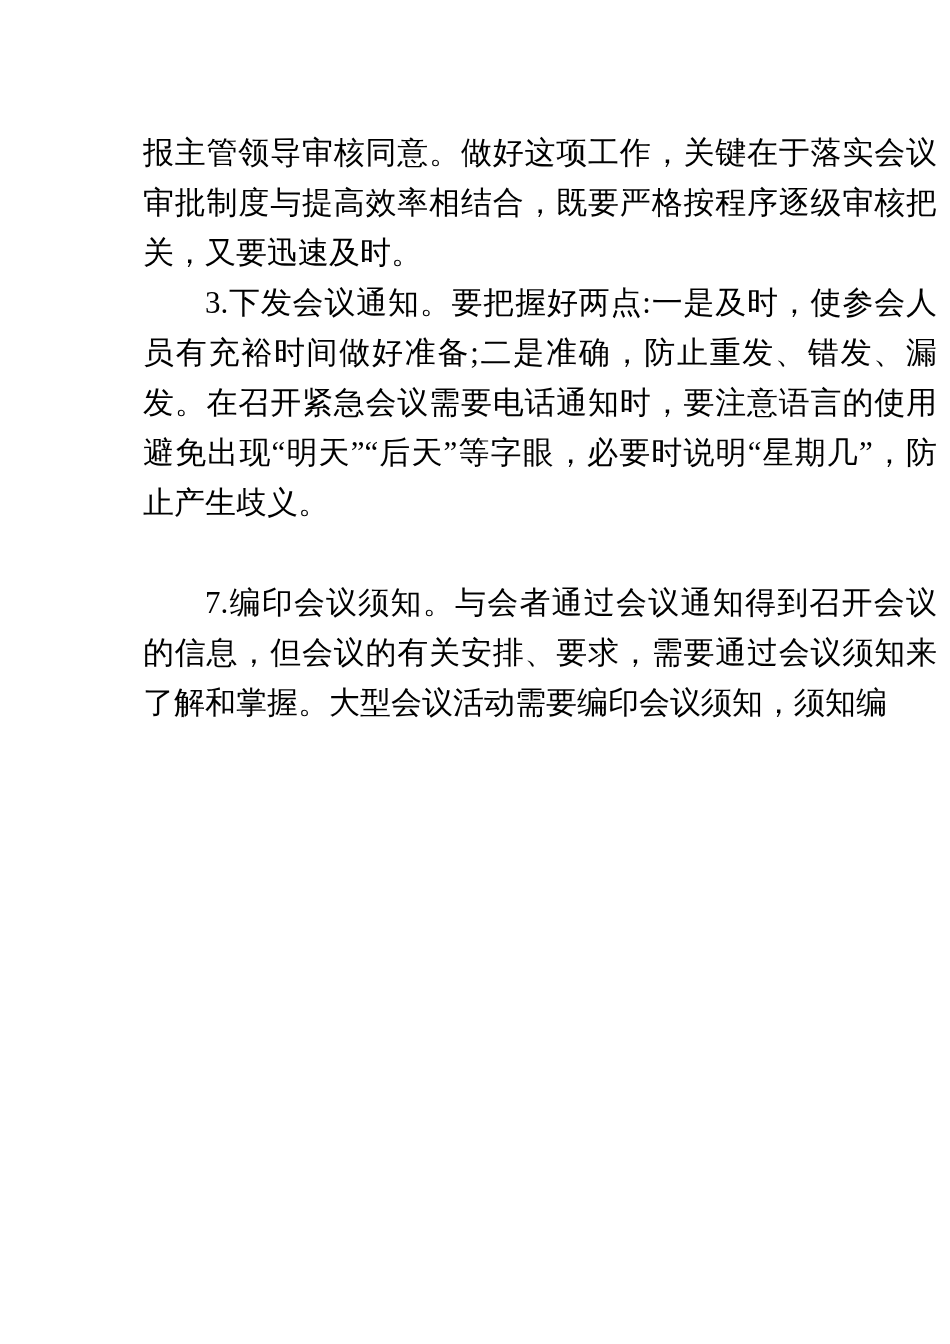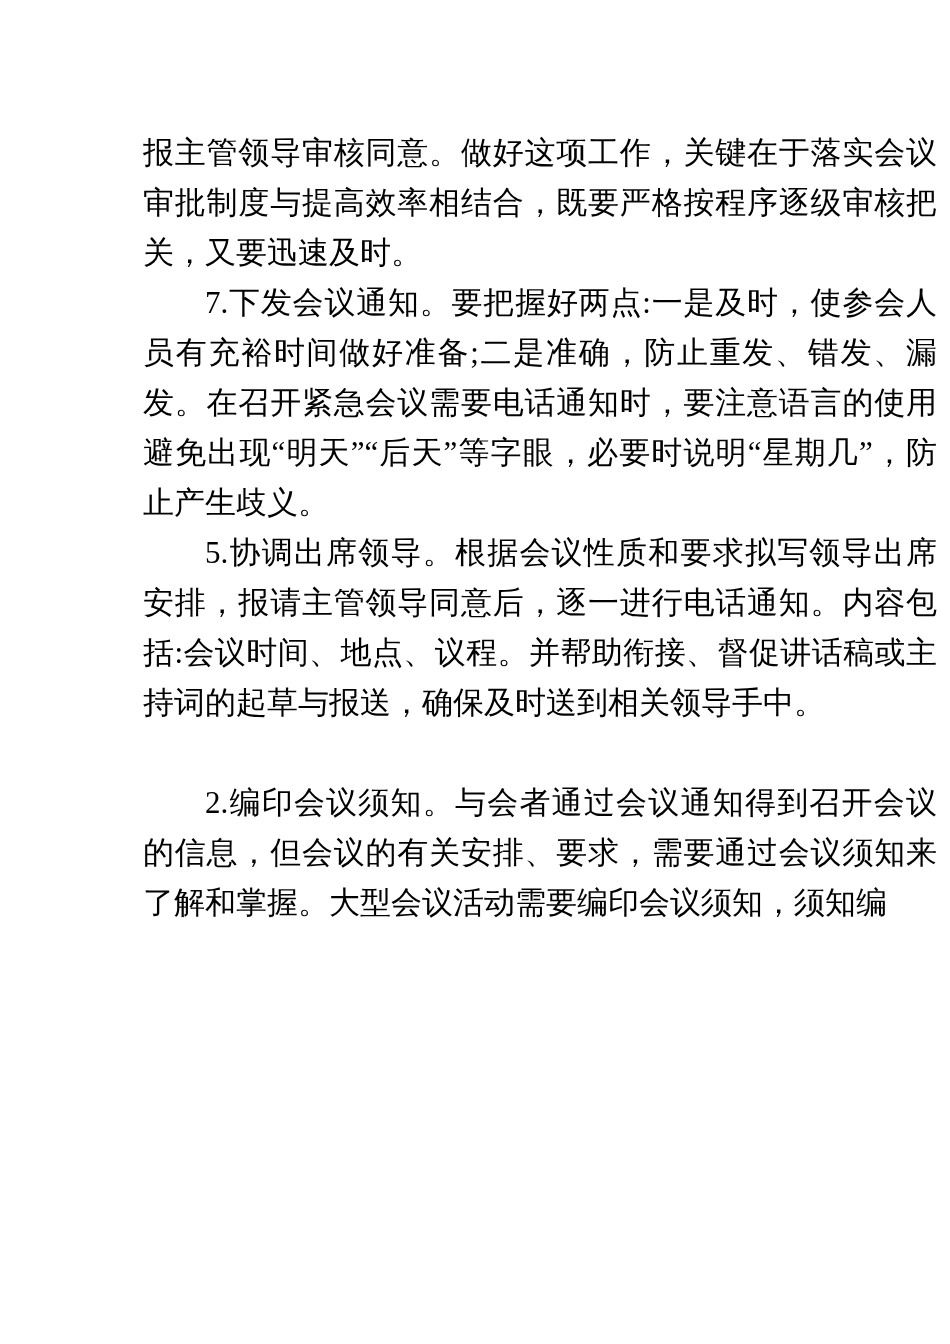--- a/index.html
+++ b/index.html
@@ -34,18 +34,17 @@
   .para.indent {
     text-indent: 2em;
   }
 </style>
 </head>
 <body>
 
 <div class="page">
   <div class="text-block">
     <p class="para">报主管领导审核同意。做好这项工作，关键在于落实会议审批制度与提高效率相结合，既要严格按程序逐级审核把关，又要迅速及时。</p>
-    <p class="para indent">7.下发会议通知。要把握好两点:一是及时，使参会人员有充裕时间做好准备;二是准确，防止重发、错发、漏发。在召开紧急会议需要电话通知时，要注意语言的使用避免出现“明天”“后天”等字眼，必要时说明“星期几”，防止产生歧义。</p>
-    <p class="para indent">5.协调出席领导。根据会议性质和要求拟写领导出席安排，报请主管领导同意后，逐一进行电话通知。内容包括:会议时间、地点、议程。并帮助衔接、督促讲话稿或主持词的起草与报送，确保及时送到相关领导手中。</p>
+    <p class="para indent">3.下发会议通知。要把握好两点:一是及时，使参会人员有充裕时间做好准备;二是准确，防止重发、错发、漏发。在召开紧急会议需要电话通知时，要注意语言的使用避免出现“明天”“后天”等字眼，必要时说明“星期几”，防止产生歧义。</p>
     <p class="para"></p>
-    <p class="para indent">2.编印会议须知。与会者通过会议通知得到召开会议的信息，但会议的有关安排、要求，需要通过会议须知来了解和掌握。大型会议活动需要编印会议须知，须知编</p>
+    <p class="para indent">7.编印会议须知。与会者通过会议通知得到召开会议的信息，但会议的有关安排、要求，需要通过会议须知来了解和掌握。大型会议活动需要编印会议须知，须知编</p>
   </div>
 </div>
 
 </body></html>

